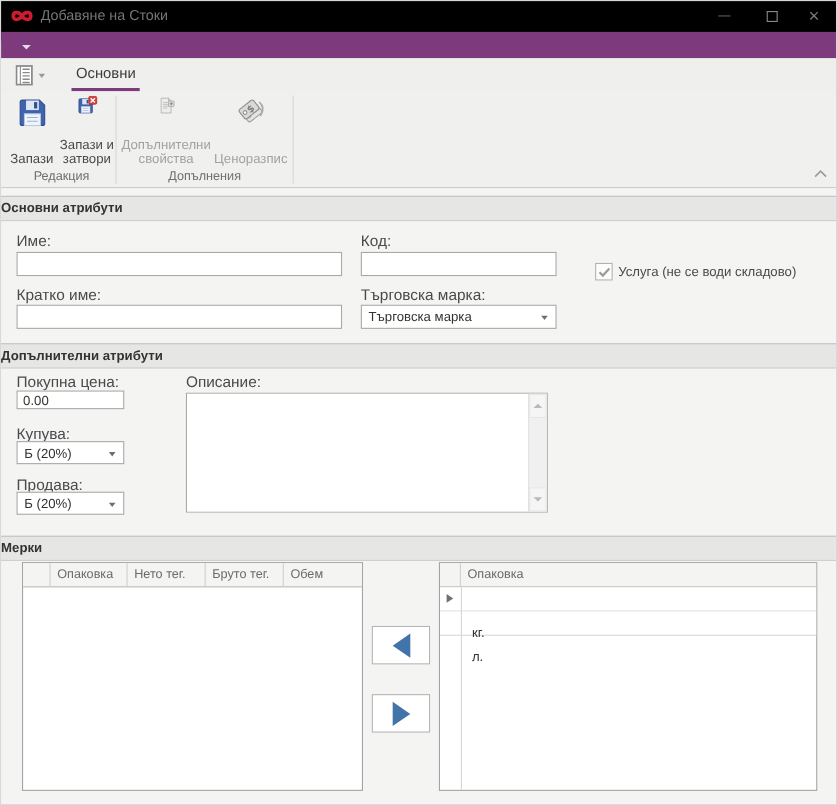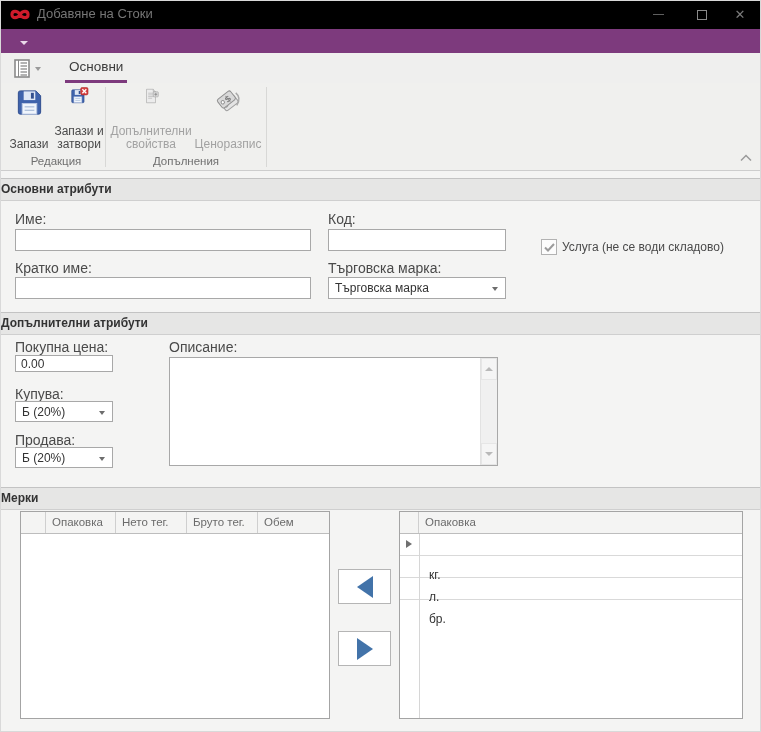--- a/index.html
+++ b/index.html
@@ -321,20 +321,16 @@
       <div class="grow">
         <div class="sel">
             <span class="row-indicator"></span>
           </div>
         <div class="cell">кг.</div>
       </div>
       <div class="grow">
         <div class="sel"></div>
         <div class="cell">л.</div>
       </div>
-      <div class="grow">
-        <div class="sel"></div>
-        <div class="cell">бр.</div>
-      </div>
     </div>
   </div>
 
 </div>
 
 </body></html>

